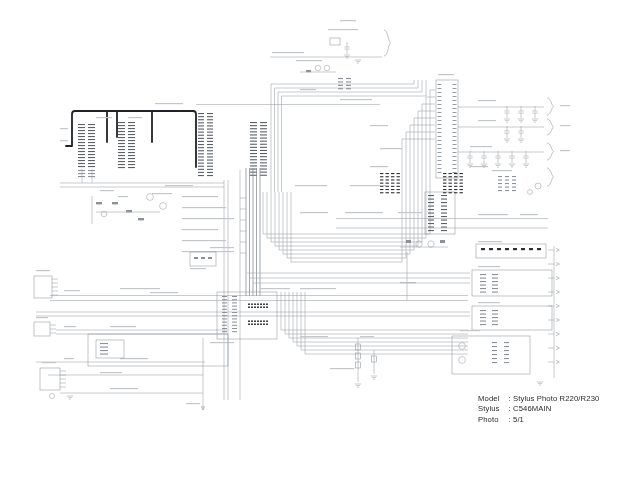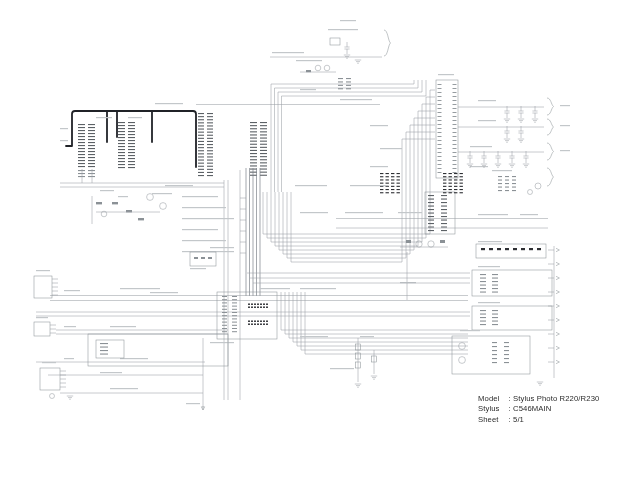--- a/index.html
+++ b/index.html
@@ -759,16 +759,16 @@
     </svg>
 
   <div class="titleblock">
     <span class="tb-row">
       <span class="tb-label">Model</span><span class="tb-sep">:</span><span>Stylus Photo R220/R230</span>
     </span>
     <span class="tb-row">
       <span class="tb-label">Stylus</span><span class="tb-sep">:</span><span>C546MAIN</span>
     </span>
     <span class="tb-row">
-      <span class="tb-label">Sheet</span><span class="tb-sep">:</span><span>5/1</span>
+      <span class="tb-label">Photo</span><span class="tb-sep">:</span><span>5/1</span>
     </span>
   </div>
 </div>
 
 </body></html>

